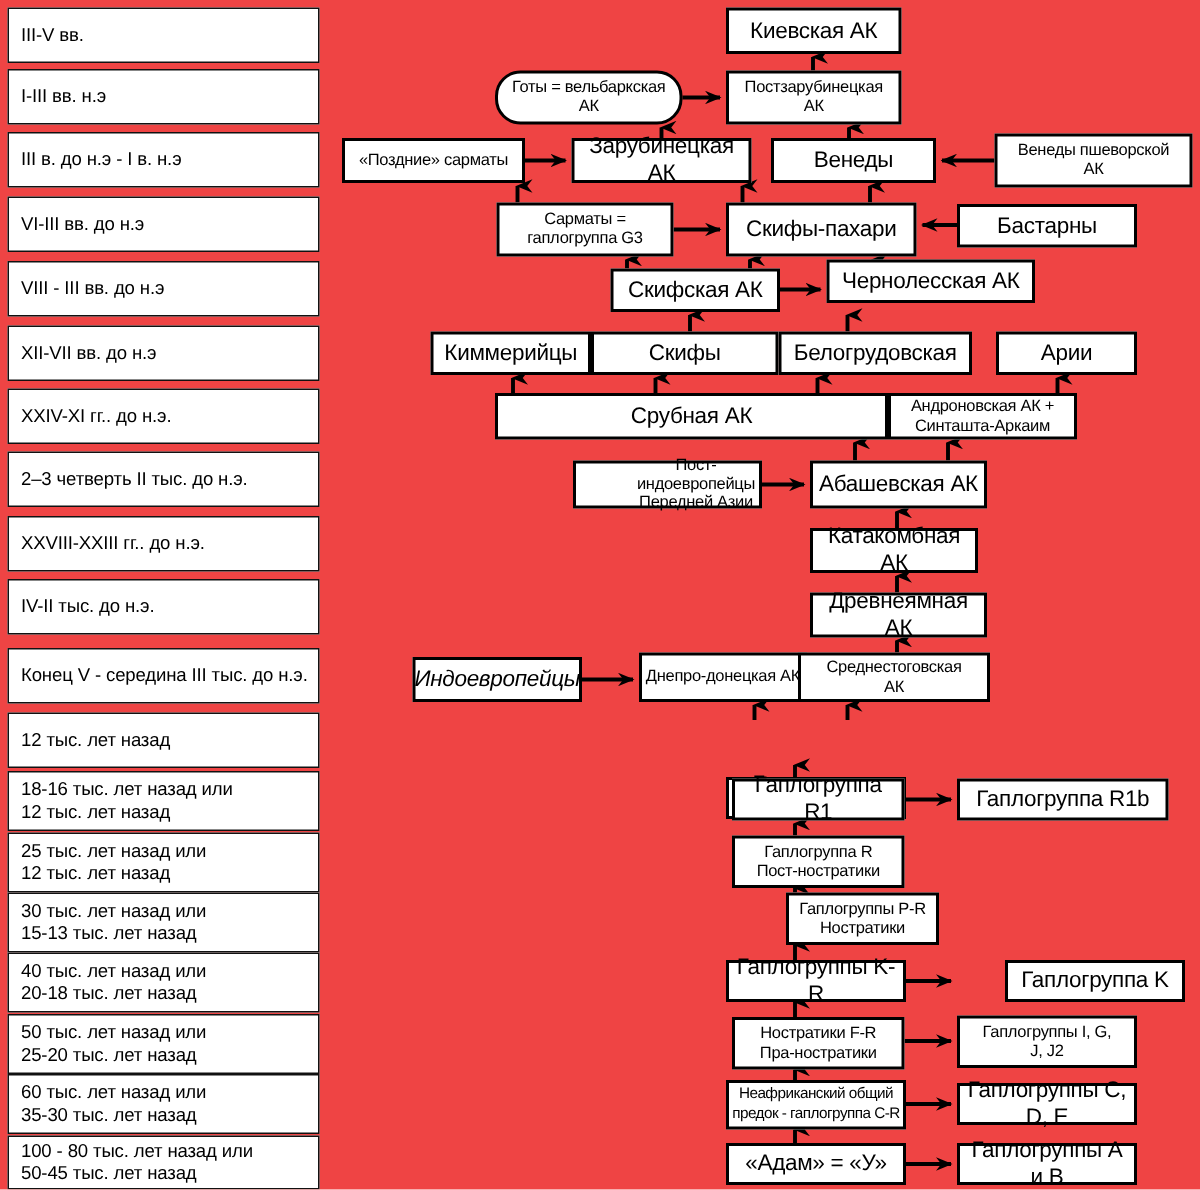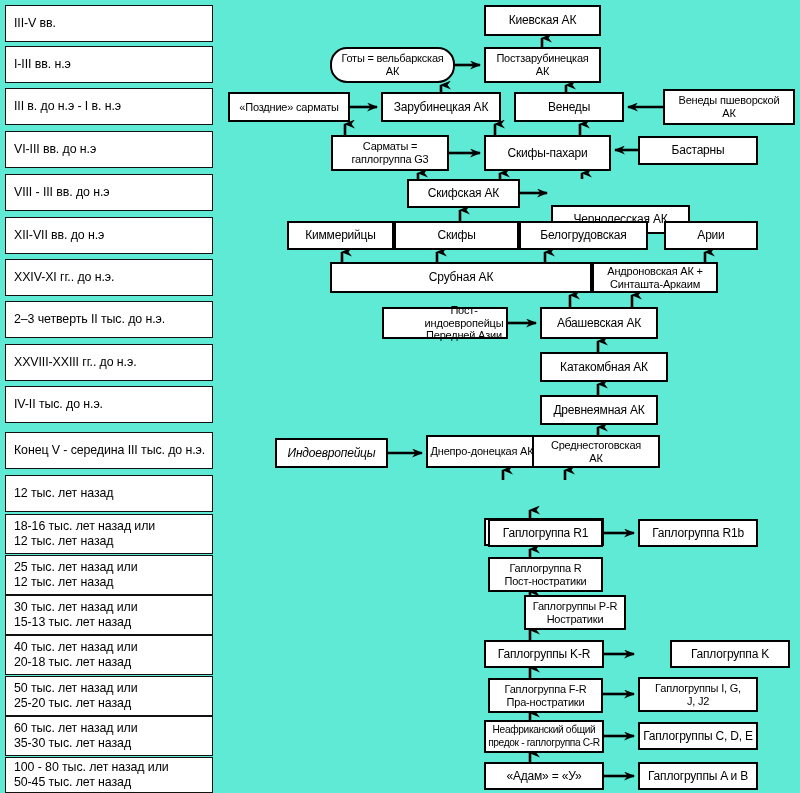--- a/index.html
+++ b/index.html
@@ -9,21 +9,21 @@
   }
   body {
     font-family: "Liberation Sans", "DejaVu Sans", sans-serif;
     color: #000000;
   }
   #page {
     position: relative;
     width: 800px;
     height: 793px;
     overflow: hidden;
-    background: #5eead4;
+    background: #ef4444;
   }
   .tl-box {
     position: absolute;
     box-sizing: border-box;
     border: 1.6px solid #111;
     background: #fff;
     display: flex;
     align-items: center;
     justify-content: flex-start;
     padding-left: 8px;
@@ -34,21 +34,21 @@
   }
   .node {
     position: absolute;
     box-sizing: border-box;
     border: 2px solid #000;
     background: #fff;
     display: flex;
     align-items: center;
     justify-content: center;
     text-align: center;
-    font-size: 12px;
+    font-size: 15px;
     line-height: 1.18;
     letter-spacing: -0.2px;
     white-space: pre-line;
     padding: 0 2px;
     z-index: 3;
   }
   .node.small { font-size: 11px; }
   .node.xsmall { font-size: 10.2px; letter-spacing: -0.35px; }
   svg.edges {
     position: absolute;
@@ -159,47 +159,47 @@
       <div class="node small" style="left: 228px; top: 92px; width: 122px; height: 30px;">«Поздние» сарматы</div>
       <div class="node" style="left: 381px; top: 92px; width: 120px; height: 30px;">Зарубинецкая АК</div>
       <div class="node" style="left: 514px; top: 92px; width: 110px; height: 30px;">Венеды</div>
       <div class="node small" style="left: 663px; top: 89px; width: 132px; height: 36px;">Венеды пшеворской
 АК</div>
       <div class="node small" style="left: 331px; top: 135px; width: 118px; height: 36px;">Сарматы =
 гаплогруппа G3</div>
       <div class="node" style="left: 484px; top: 135px; width: 127px; height: 36px;">Скифы-пахари</div>
       <div class="node" style="left: 638px; top: 136px; width: 120px; height: 29px;">Бастарны</div>
       <div class="node" style="left: 407px; top: 179px; width: 113px; height: 29px;">Скифская АК</div>
-      <div class="node" style="left: 551px; top: 173px; width: 139px; height: 29px; margin-top: 32px;">Чернолесская АК</div>
+      <div class="node" style="left: 551px; top: 173px; width: 139px; height: 29px;">Чернолесская АК</div>
       <div class="node" style="left: 287px; top: 221px; width: 107px; height: 29px;">Киммерийцы</div>
       <div class="node" style="left: 394px; top: 221px; width: 125px; height: 29px;">Скифы</div>
       <div class="node" style="left: 519px; top: 221px; width: 129px; height: 29px;">Белогрудовская</div>
       <div class="node" style="left: 664px; top: 221px; width: 94px; height: 29px;">Арии</div>
       <div class="node" style="left: 330px; top: 262px; width: 262px; height: 31px;">Срубная АК</div>
       <div class="node small" style="left: 592px; top: 262px; width: 126px; height: 31px;">Андроновская АК +
 Синташта-Аркаим</div>
       <div class="node small" style="left: 382px; top: 307px; width: 126px; height: 32px; padding-left: 40px;">Пост-индоевропейцы
 Передней Азии</div>
       <div class="node" style="left: 540px; top: 307px; width: 118px; height: 32px;">Абашевская АК</div>
-      <div class="node" style="left: 540px; top: 352px; width: 128px; height: 30px;">Катакомбная АК</div>
+      <div class="node" style="left: 540px; top: 352px; width: 112px; height: 30px;">Катакомбная АК</div>
       <div class="node" style="left: 540px; top: 395px; width: 118px; height: 30px;">Древнеямная АК</div>
       <div class="node" style="left: 275px; top: 438px; width: 113px; height: 30px; font-style: italic;">Индоевропейцы</div>
       <div class="node small" style="left: 426px; top: 435px; width: 112px; height: 33px;">Днепро-донецкая АК</div>
       <div class="node small" style="left: 532px; top: 435px; width: 128px; height: 33px;">Среднестоговская
 АК</div>
       <div class="node" style="left: 484px; top: 480px; width: 120px; height: 28px; margin-top: 38px;">Гаплогруппа R1a</div>
       <div class="node" style="left: 488px; top: 519px; width: 115px; height: 28px;">Гаплогруппа R1</div>
-      <div class="node" style="left: 638px; top: 519px; width: 120px; height: 28px;">Гаплогруппа R1b</div>
+      <div class="node" style="left: 638px; top: 519px; width: 141px; height: 28px;">Гаплогруппа R1b</div>
       <div class="node small" style="left: 488px; top: 557px; width: 115px; height: 35px;">Гаплогруппа R
 Пост-ностратики</div>
       <div class="node small" style="left: 488px; top: 595px; width: 102px; height: 35px; margin-left: 36px;">Гаплогруппы P-R
 Ностратики</div>
       <div class="node" style="left: 484px; top: 640px; width: 120px; height: 28px;">Гаплогруппы K-R</div>
       <div class="node" style="left: 638px; top: 640px; width: 120px; height: 28px; margin-left: 32px;">Гаплогруппа K</div>
-      <div class="node small" style="left: 488px; top: 678px; width: 115px; height: 35px;">Гаплогруппа F-R
+      <div class="node small" style="left: 488px; top: 678px; width: 115px; height: 35px;">Ностратики F-R
 Пра-ностратики</div>
       <div class="node small" style="left: 638px; top: 677px; width: 120px; height: 35px;">Гаплогруппы I, G,
 J, J2</div>
       <div class="node xsmall" style="left: 484px; top: 720px; width: 120px; height: 33px;">Неафриканский общий
 предок - гаплогруппа C-R</div>
       <div class="node" style="left: 638px; top: 722px; width: 120px; height: 28px;">Гаплогруппы C, D, E</div>
       <div class="node" style="left: 484px; top: 762px; width: 120px; height: 28px;">«Адам» = «У»</div>
       <div class="node" style="left: 638px; top: 762px; width: 120px; height: 28px;">Гаплогруппы A и B</div>
     </div>
 

